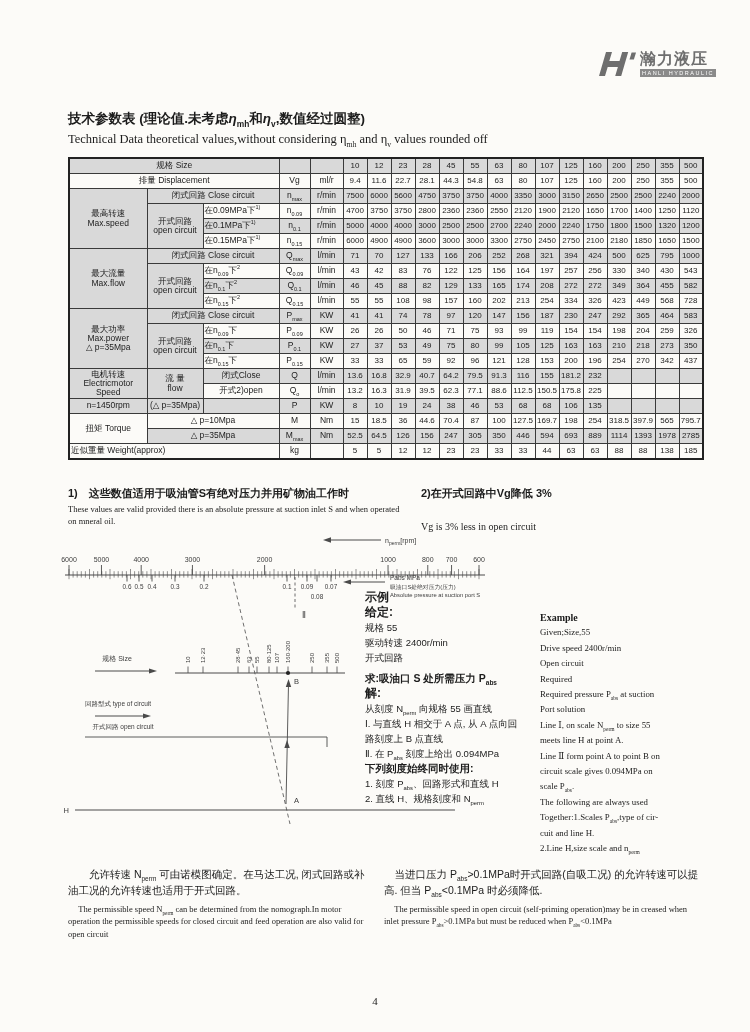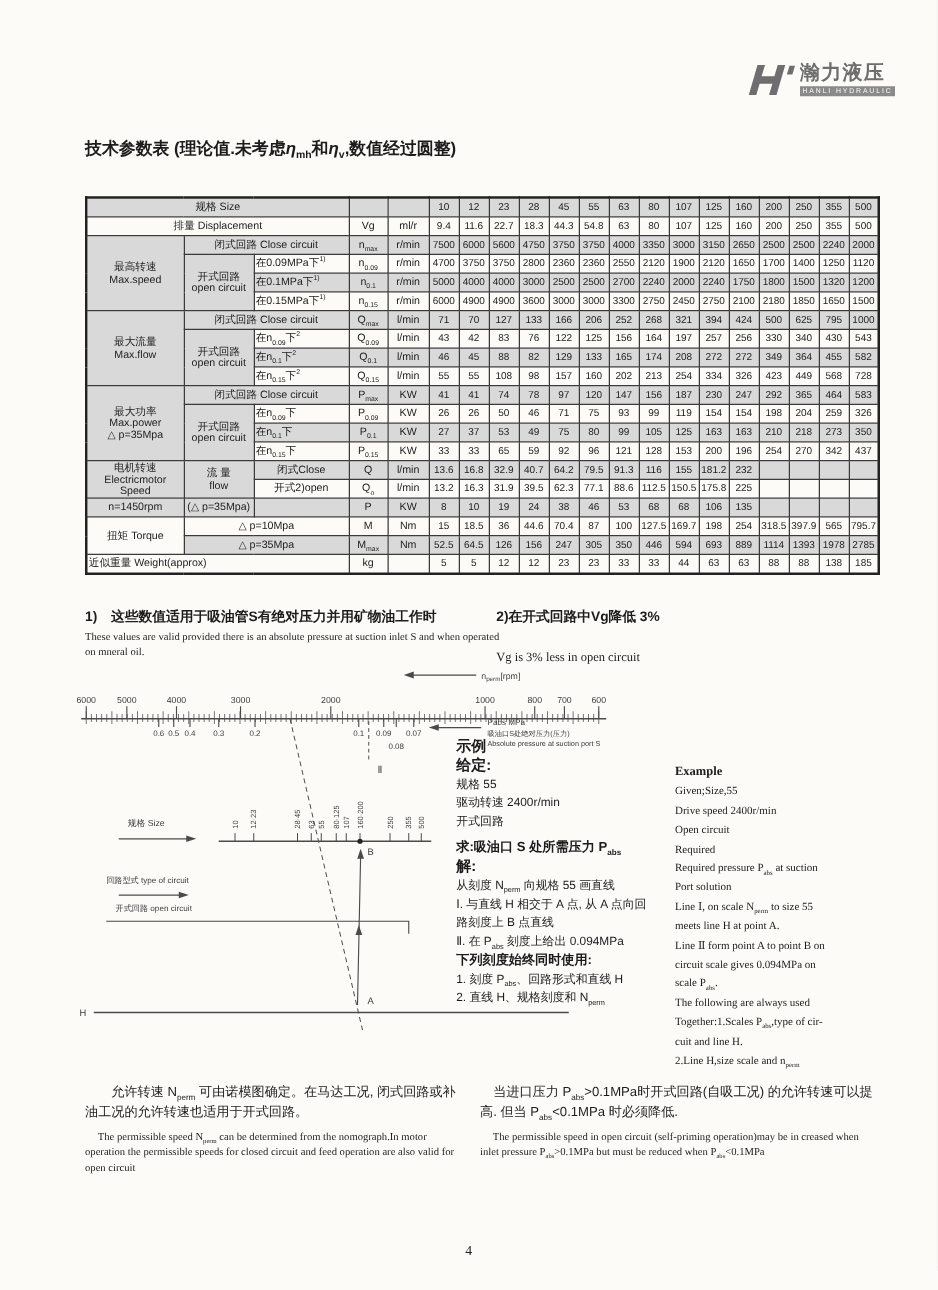--- a/index.html
+++ b/index.html
@@ -61,20 +61,21 @@
       <path d="M1 26 L8 2 L14 2 L11.3 11 L21.5 11 L24.2 2 L30.2 2 L23.2 26 L17.2 26 L19.9 17 L9.7 17 L7 26 Z" fill="#6e6e6e"></path>
       <path d="M31.5 9.5 L33.6 2.5 L38 2.5 L35.9 9.5 Z" fill="#6e6e6e"></path>
     </svg>
     <div class="logo-text">
       <div class="logo-cn">瀚力液压</div>
       <div class="logo-band">HANLI HYDRAULIC</div>
     </div>
   </div>
 
   <div class="title"><span>技术参数表 (理论值.未考虑</span><span class="greek">η</span><sub>mh</sub><span>和</span><span class="greek">η</span><sub>v</sub><span>,数值经过圆整)</span></div>
+  <div class="subtitle"><span>Technical Data theoretical values,without considering </span><span class="greek">η</span><sub>mh</sub><span> and </span><span class="greek">η</span><sub>v</sub><span> values rounded off</span></div>
 
   <table class="tech">
     <colgroup>
       <col style="width:78px">
         <col style="width:56px">
         <col style="width:76px">
       <col style="width:31px">
         <col style="width:33px">
       <col span="15" style="width:24px">
     </colgroup>
@@ -99,21 +100,21 @@
           <td class="val">355</td>
           <td class="val">500</td>
         </tr>
         <tr>
           <td colspan="3">排量 Displacement</td>
           <td>Vg</td>
           <td>ml/r</td>
           <td class="val">9.4</td>
           <td class="val">11.6</td>
           <td class="val">22.7</td>
-          <td class="val">18.3</td>
+          <td class="val">28.1</td>
           <td class="val">44.3</td>
           <td class="val">54.8</td>
           <td class="val">63</td>
           <td class="val">80</td>
           <td class="val">107</td>
           <td class="val">125</td>
           <td class="val">160</td>
           <td class="val">200</td>
           <td class="val">250</td>
           <td class="val">355</td>
@@ -516,21 +517,21 @@
           <td class="val">138</td>
           <td class="val">185</td>
         </tr>
       </tbody>
   </table>
 
   <div class="abs" style="left:68px;top:486px;width:340px">
     <div class="note-cn"><span>1)　这些数值适用于吸油管S有绝对压力并用矿物油工作时</span></div>
     <div class="note-en"><span>These values are valid provided there is an absolute pressure at suction inlet S and when operated on mneral oil.</span></div>
   </div>
-  <div class="abs" style="left:397px;top:486px;width:270px">
+  <div class="abs" style="left:421px;top:486px;width:270px">
     <div class="note-cn"><span>2)在开式回路中Vg降低 3%</span></div>
     <div class="note2-en"><span>Vg is 3% less in open circuit</span></div>
   </div>
 
   <svg class="abs" style="left:55px;top:532px" width="645" height="340" viewBox="0 0 645 340">
       <g>
         <line x1="272" y1="8" x2="326" y2="8" stroke="#4a4a4a" stroke-width="1"></line>
         <polygon points="268,8 276,5.2 276,10.8" fill="#4a4a4a"></polygon>
         <text x="330" y="11" font-size="7" text-anchor="start"><tspan>n</tspan><tspan dy="2" font-size="5">perm</tspan><tspan dy="-2" font-size="7">[rpm]</tspan></text>
         <line x1="10" y1="43" x2="430" y2="43" stroke="#4a4a4a" stroke-width="1.2"></line>

